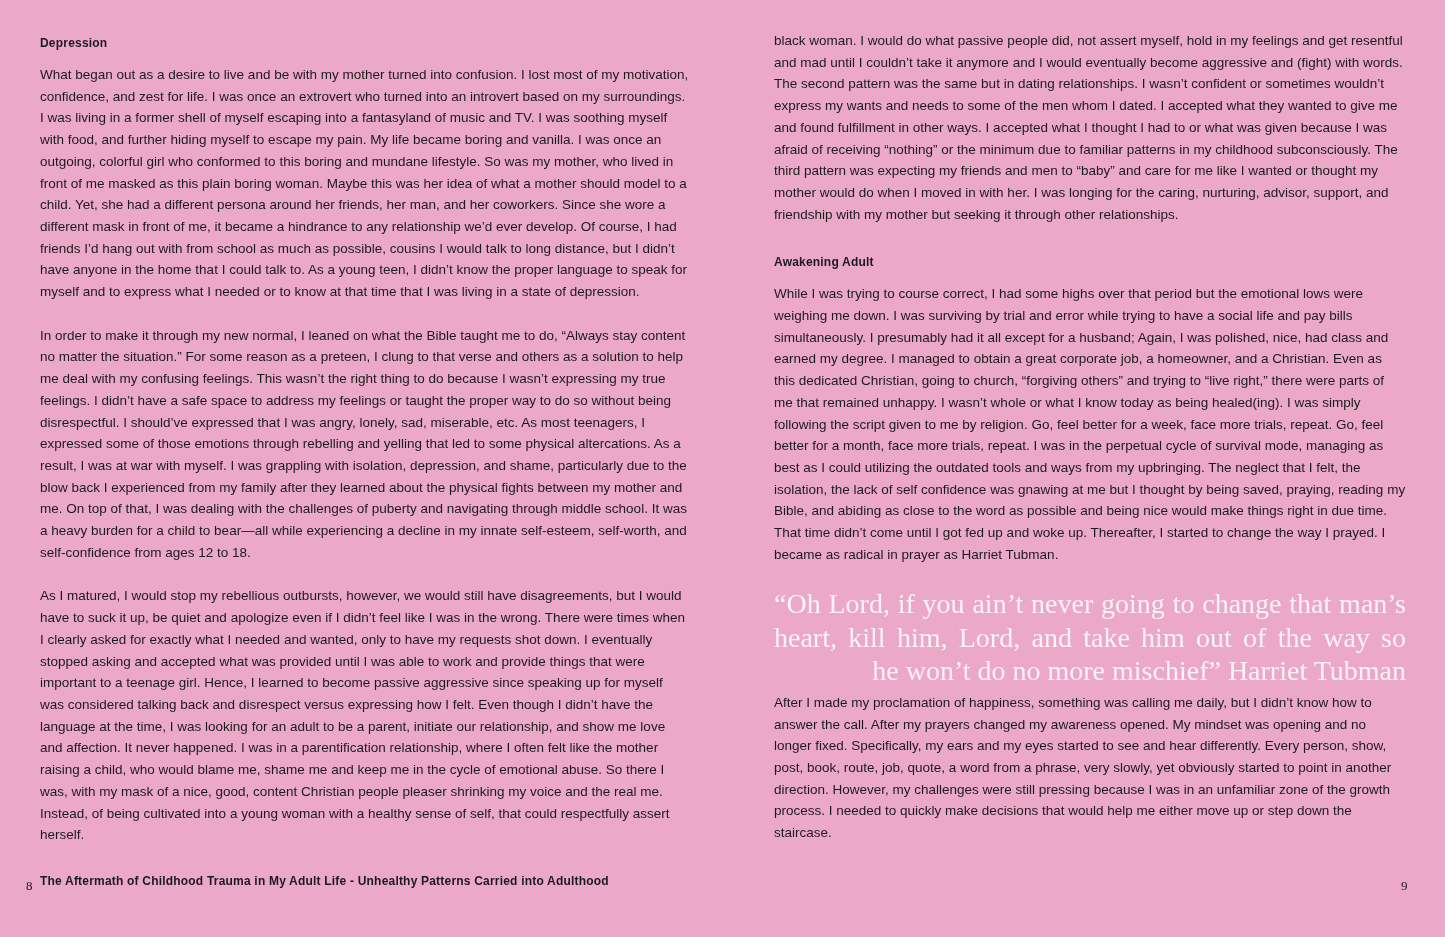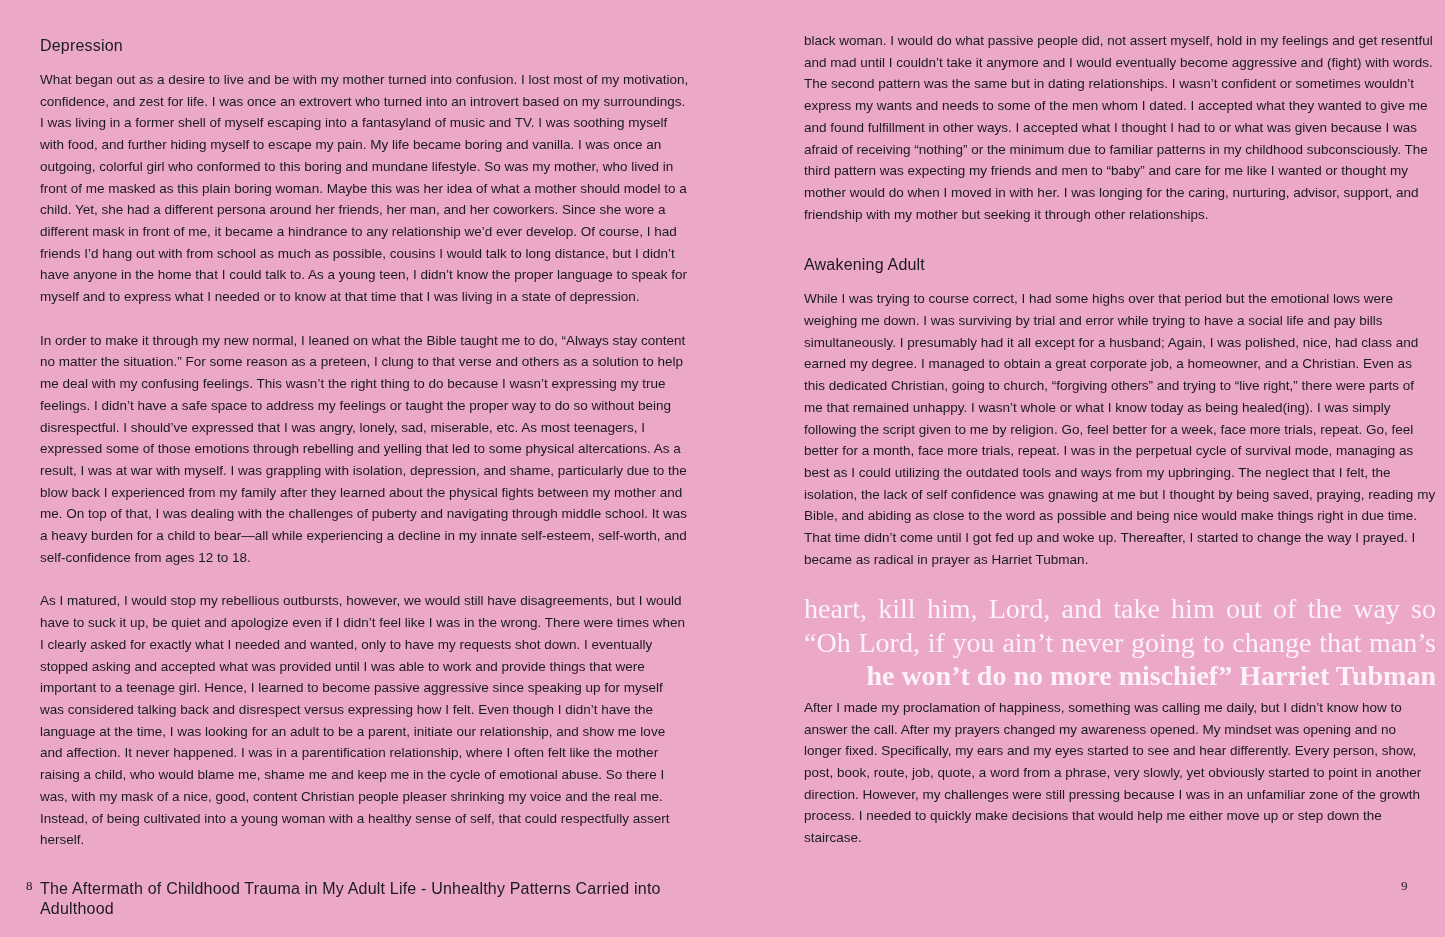--- a/index.html
+++ b/index.html
@@ -14,25 +14,25 @@
     background: #eca8c9;
     overflow: hidden;
     font-family: "Liberation Sans", "DejaVu Sans", sans-serif;
     color: #1b1b1d;
   }
   .page-col {
     position: absolute;
     top: 30px;
   }
   .col-left  { left: 40px;  width: 650px; }
-  .col-right { left: 804px; width: 632px; }
+  .col-right { left: 774px; width: 632px; }
 
   .heading {
-    font-size: 16px;
-    font-weight: normal;
+    font-size: 12px;
+    font-weight: bold;
     letter-spacing: 0.2px;
     margin: 28px 0 13px 0;
     line-height: 1.25;
   }
   .heading.first { margin-top: 6px; }
   .col-right .heading.flow { margin-top: 30px; }
 
   .para {
     font-size: 13.5px;
     line-height: 21.7px;
@@ -49,21 +49,20 @@
     font-weight: 400;
   }
   .pull-quote .q-line {
     display: block;
     text-align: justify;
     text-align-last: justify;
   }
   .pull-quote .q-line.last {
     text-align: right;
     text-align-last: right;
-    font-weight: bold;
   }
 
   .page-number {
     position: absolute;
     font-family: "Liberation Serif", "DejaVu Serif", serif;
     font-size: 13px;
     color: #1b1b1d;
   }
   .page-number.left  { left: 26px;   top: 878px; }
   .page-number.right { left: 1401px; top: 878px; }
@@ -84,22 +83,22 @@
 
   </div>
 
   <div class="page-col col-right">
     <p class="para">black woman. I would do what passive people did, not assert myself, hold in my feelings and get resentful and mad until I couldn’t take it anymore and I would eventually become aggressive and (fight) with words. The second pattern was the same but in dating relationships. I wasn’t confident or sometimes wouldn’t express my wants and needs to some of the men whom I dated. I accepted what they wanted to give me and found fulfillment in other ways. I accepted what I thought I had to or what was given because I was afraid of receiving “nothing” or the minimum due to familiar patterns in my childhood subconsciously. The third pattern was expecting my friends and men to “baby” and care for me like I wanted or thought my mother would do when I moved in with her. I was longing for the caring, nurturing, advisor, support, and friendship with my mother but seeking it through other relationships.</p>
 
     <h2 class="heading flow">Awakening Adult</h2>
     <p class="para">While I was trying to course correct, I had some highs over that period but the emotional lows were weighing me down. I was surviving by trial and error while trying to have a social life and pay bills simultaneously. I presumably had it all except for a husband; Again, I was polished, nice, had class and earned my degree. I managed to obtain a great corporate job, a homeowner, and a Christian. Even as this dedicated Christian, going to church, “forgiving others” and trying to “live right,” there were parts of me that remained unhappy. I wasn’t whole or what I know today as being healed(ing). I was simply following the script given to me by religion. Go, feel better for a week, face more trials, repeat. Go, feel better for a month, face more trials, repeat. I was in the perpetual cycle of survival mode, managing as best as I could utilizing the outdated tools and ways from my upbringing. The neglect that I felt, the isolation, the lack of self confidence was gnawing at me but I thought by being saved, praying, reading my Bible, and abiding as close to the word as possible and being nice would make things right in due time. That time didn’t come until I got fed up and woke up. Thereafter, I started to change the way I prayed. I became as radical in prayer as Harriet Tubman.</p>
 
     <div class="pull-quote">
+      <span class="q-line">“Oh Lord, if you ain’t never going to change that man’s</span>
       <span class="q-line">heart, kill him, Lord, and take him out of the way so</span>
-      <span class="q-line">“Oh Lord, if you ain’t never going to change that man’s</span>
       <span class="q-line last">he won’t do no more mischief” Harriet Tubman</span>
     </div>
 
     <p class="para">After I made my proclamation of happiness, something was calling me daily, but I didn’t know how to answer the call. After my prayers changed my awareness opened. My mindset was opening and no longer fixed. Specifically, my ears and my eyes started to see and hear differently. Every person, show, post, book, route, job, quote, a word from a phrase, very slowly, yet obviously started to point in another direction. However, my challenges were still pressing because I was in an unfamiliar zone of the growth process. I needed to quickly make decisions that would help me either move up or step down the staircase.</p>
 
   </div>
 
   <div class="page-number left">8</div>
   <div class="page-number right">9</div>
 

